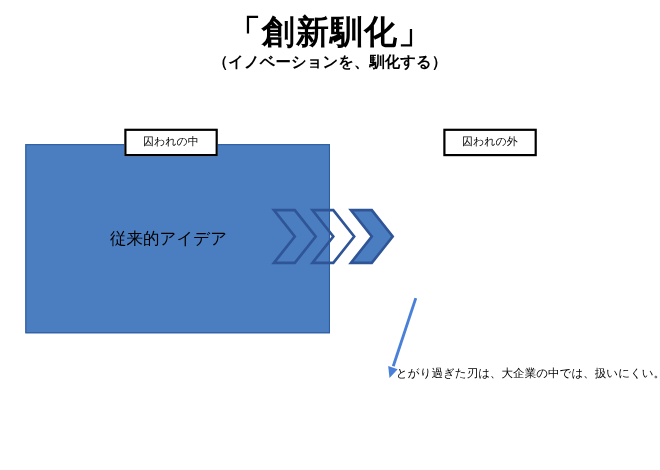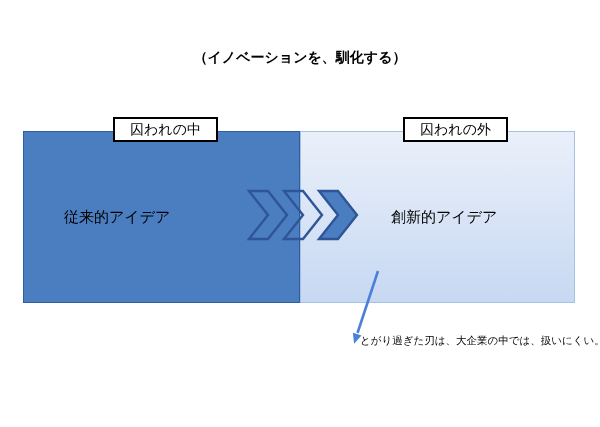--- a/index.html
+++ b/index.html
@@ -43,30 +43,30 @@
     background: linear-gradient(180deg, var(--box_right_top, #eaf0fa) 0%, var(--box_right_bottom, #c7d8f2) 100%);
     border: 1.5px solid var(--box_right_border, #a7c1e4);
   }
   .box-text {
     position: absolute;
     top: 0; left: 0; right: 0; bottom: 0;
     display: flex; align-items: center; justify-content: center;
     font-size: 15px;
     color: #000;
   }
-  .box-left .box-text { justify-content: flex-start; padding-left: 40px; }
+  .box-left .box-text { justify-content: flex-start; padding-left: 76px; }
   .box-right .box-text { justify-content: flex-start; padding-left: 90px; }
   .tag {
     position: absolute;
     top: 117px;
     height: 25px;
     box-sizing: border-box;
     background: #ffffff;
     border: 2px solid #000000;
-    font-size: 14px;
+    font-size: 10px;
     line-height: 21px;
     padding: 0 15px;
     text-align: center;
     white-space: nowrap;
     z-index: 5;
   }
   .tag-left { left: 113px; }
   .tag-right { left: 403px; }
   .chevron-svg { position: absolute; left: 247px; top: 190px; overflow: visible; z-index: 4; }
   .chev-outline { fill: none; stroke: var(--chevron_stroke, #2f5597); stroke-width: 2.4; stroke-linejoin: miter; }
@@ -81,29 +81,27 @@
     line-height: 13px;
     color: #000;
     white-space: nowrap;
   }
 </style>
 </head>
 <body>
 
 <div class="slide">
 
+  <h1 class="slide-title">「創新馴化」</h1>
   <div class="slide-subtitle">（イノベーションを、馴化する）</div>
 
   <div class="box box-left">
     <span class="box-text">従来的アイデア</span>
   </div>
 
-  <div class="box box-right">
-    <span class="box-text">創新的アイデア</span>
-  </div>
 
   <div class="tag tag-left">囚われの中</div>
   <div class="tag tag-right">囚われの外</div>
 
   <svg class="chevron-svg" width="112" height="50" viewBox="0 0 112 50" aria-hidden="true">
     <polygon class="chev-outline" points="2,1 21,1 40,25 21,49 2,49 21,25"></polygon>
     <polygon class="chev-outline" points="37,1 56,1 75,25 56,49 37,49 56,25"></polygon>
     <polygon class="chev-solid" points="72,1 91,1 110,25 91,49 72,49 91,25"></polygon>
   </svg>
 

